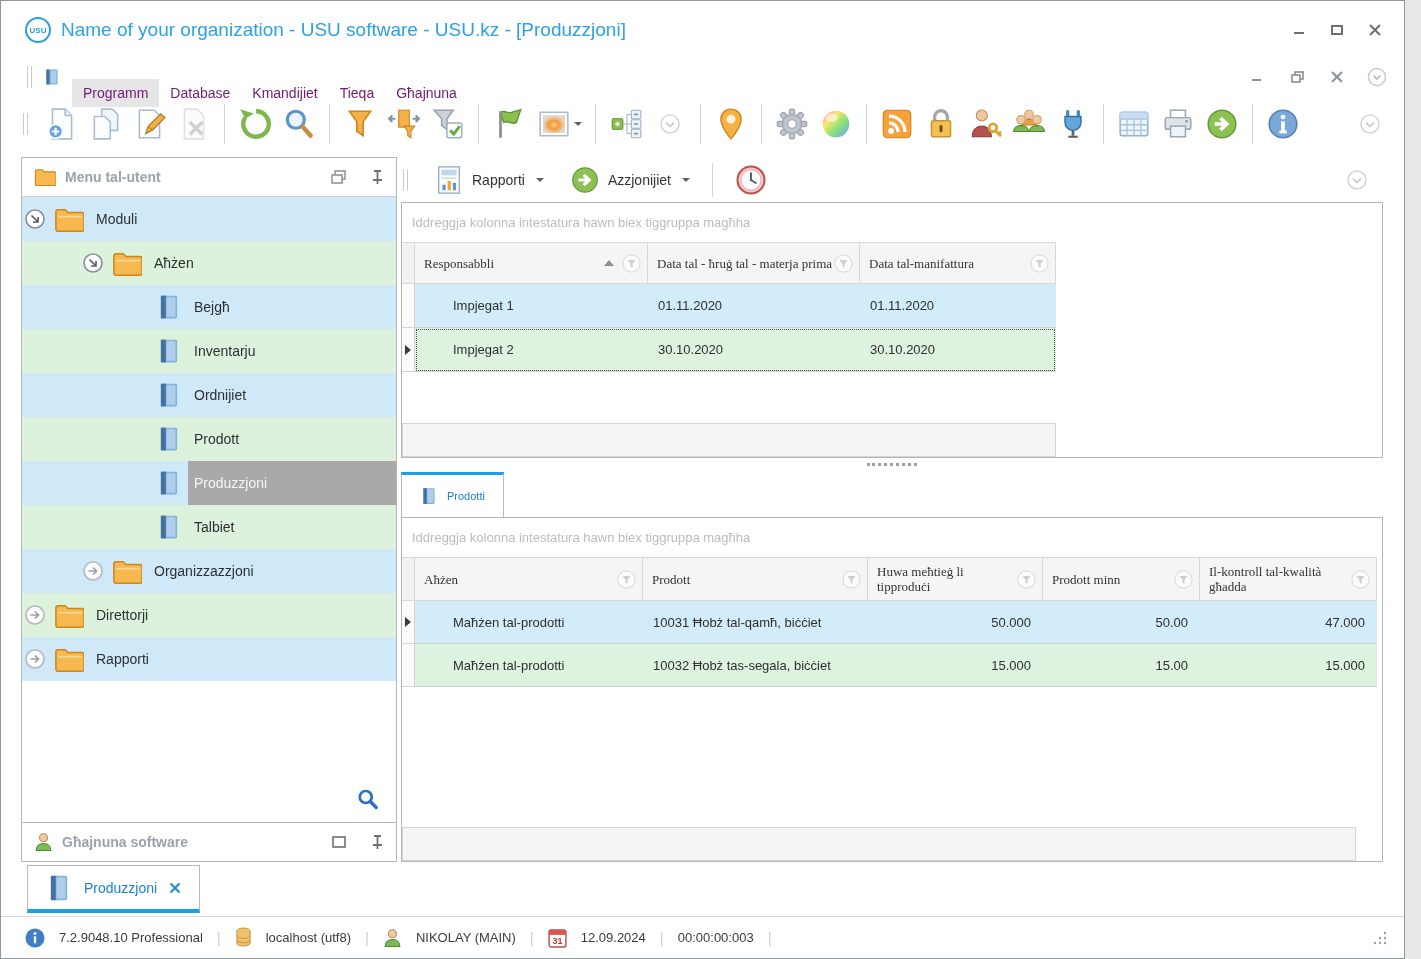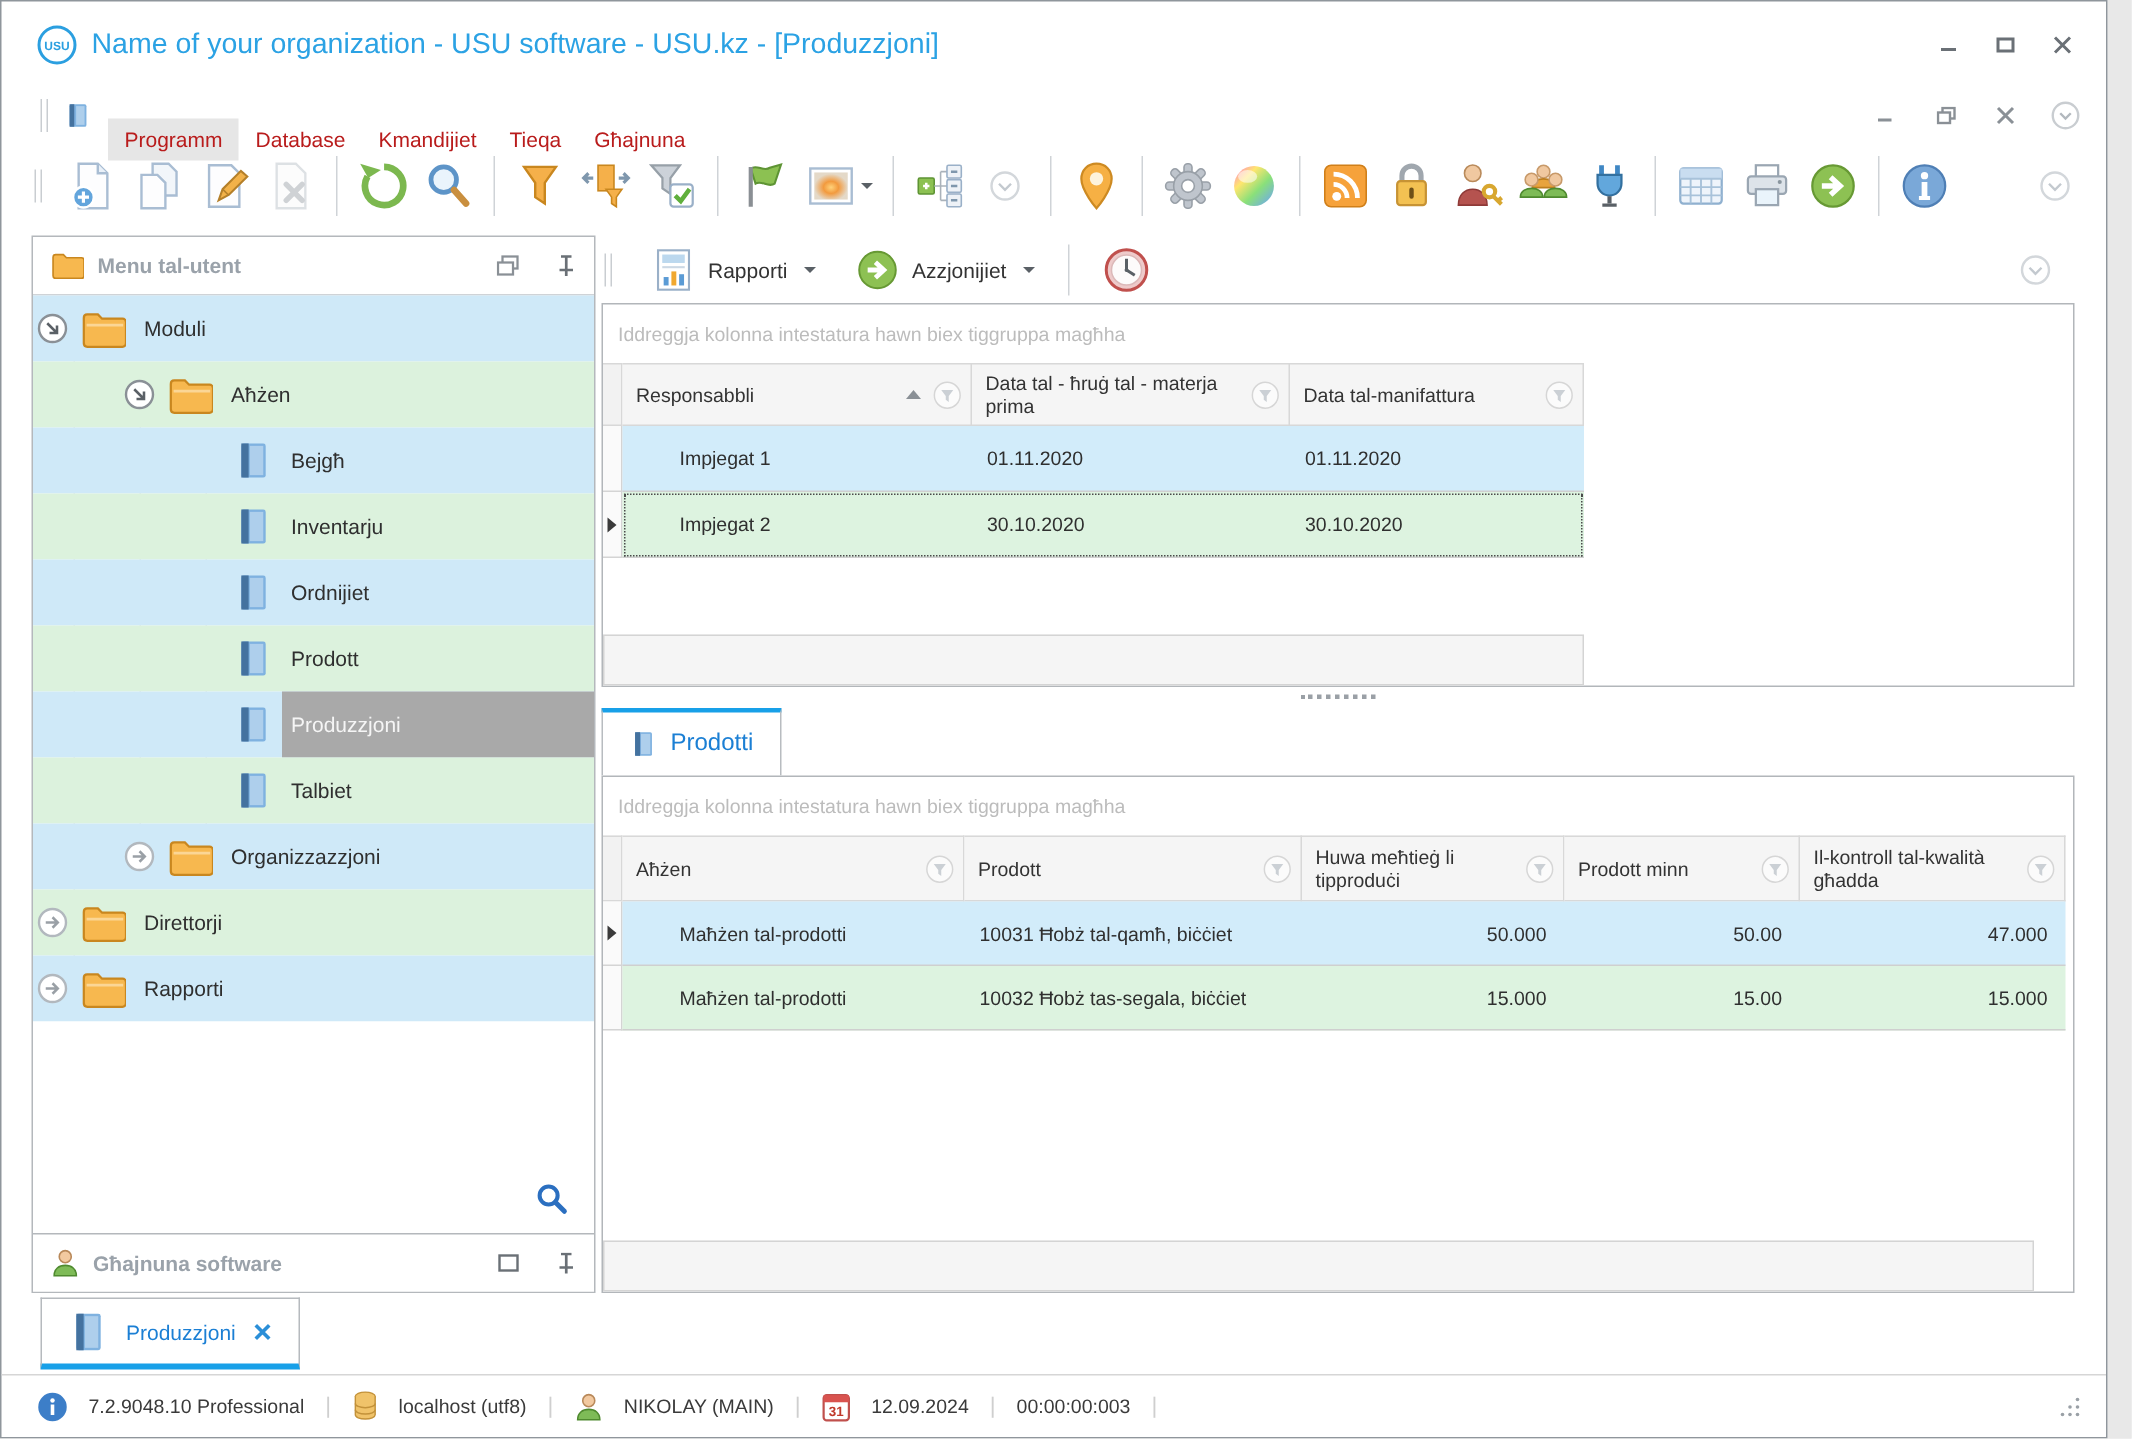--- a/index.html
+++ b/index.html
@@ -11,21 +11,21 @@
   .titlebar { height:58px; display:flex; align-items:center; padding:0 18px 0 24px; }
   .logo { width:26px; height:26px; border-radius:50%; border:2px solid #2b9fe0; color:#2b9fe0; font-size:8px; font-weight:bold; display:flex; align-items:center; justify-content:center; margin-right:10px; }
   .wtitle { color:#2ba2e4; font-size:19px; }
   .wcontrols { margin-left:auto; display:flex; gap:16px; }
   .wbtn { width:22px; height:22px; display:flex; align-items:center; justify-content:center; cursor:default; }
 
   
   .menubar { height:36px; display:flex; align-items:center; padding:0 16px 0 26px; }
   .grip { width:5px; height:22px; border-left:1px solid #c9cdd1; border-right:1px solid #c9cdd1; margin-right:10px; }
   .menu-book { margin-right:10px; }
-  .mitem { font-size:14px; padding:6px 11px; color:#b91c1c;margin-top:32px; }
+  .mitem { font-size:14px; padding:6px 11px; color:#701a75;margin-top:32px; }
   .mitem.active { background:#e6e6e6; }
   .mright { margin-left:auto; display:flex; align-items:center; gap:18px; }
 
   
   .toolbar { height:58px; display:flex; align-items:center; padding:0 14px 0 22px; gap:4px; }
   .tbtn { width:40px; height:44px; display:flex; align-items:center; justify-content:center; }
   .tsep { width:1px; height:40px; background:#cfd3d7; margin:0 6px; }
   .ic { display:inline-flex; }
   .caret { width:0; height:0; border-left:4px solid transparent; border-right:4px solid transparent; border-top:4px solid #5a6066; margin-left:3px; }
   .spacer { flex:1; }
@@ -57,21 +57,21 @@
   .action-bar { height:45px; display:flex; align-items:center; padding:0 6px 0 2px; gap:6px; }
   .abtn { display:flex; align-items:center; gap:8px; padding:4px 10px; font-size:14px; color:#333; }
 
   
   .gpanel { border:1px solid #b2b6ba; background:#fff; display:flex; flex-direction:column; overflow:hidden; }
   .upper { height:256px; }
   .lower { flex:1; }
   .ghint { height:39px; display:flex; align-items:center; padding-left:10px; font-size:13px; color:#bcbcbc; }
   .ghead { display:flex; }
   .hind { width:13px; background:#f2f2f2; border:1px solid #d8d8d8; border-left:none; }
-  .hcell { background:#f5f5f5; border:1px solid #d8d8d8; border-left:none; display:flex; align-items:center; padding:3px 6px 3px 9px; font-size:13px; line-height:15px; color:#333; }
+  .hcell { background:#f5f5f5; border:1px solid #d8d8d8; border-left:none; display:flex; align-items:center; padding:3px 6px 3px 9px; font-size:13px; line-height:15px; color:#333;font-family:Liberation Serif, serif; }
   .hcell .hlabel { flex:1; }
   .upper .ghead > * { height:42px; }
   .lower .ghead > * { height:44px; }
   .grow { display:flex; }
   .gind { width:13px; background:#fafafa; border-right:1px solid #d4d4d4; border-bottom:1px solid #d4d4d4; display:flex; align-items:center; justify-content:center; }
   .rowbody { display:flex; border-bottom:1px solid #cfcfcf; }
   .rowbody.blue { background:#d2ecfa; }
   .rowbody.green { background:#ddf3e0; }
   .rowbody.selected { outline:1px dotted #4a4a4a; outline-offset:-2px; }
   .gcell { display:flex; align-items:center; font-size:13px; color:#2f2f2f; padding:0 10px; }
@@ -86,21 +86,21 @@
   .gfoot.low { margin-left:0; margin-right:26px; }
   .row-arrow { width:0; height:0; border-top:5px solid transparent; border-bottom:5px solid transparent; border-left:6px solid #3a3a3a; }
   .sort-asc { width:0; height:0; border-left:5px solid transparent; border-right:5px solid transparent; border-bottom:6px solid #8a9096; margin:0 8px; }
 
   
   .splitter { height:13px; display:flex; align-items:center; justify-content:center; }
   .split-dots { width:50px; border-top:3px dotted #9aa0a6; }
 
   
   .tabrow { height:46px; display:flex; align-items:flex-end; }
-  .tab { display:flex; align-items:center; gap:9px; padding:0 18px; font-size:16px; }
+  .tab { display:flex; align-items:center; gap:9px; padding:0 18px; font-size:11px; }
   .tab.active { height:45px; background:#fff; border:1px solid #b8bcc0; border-top:3px solid #18a0e8; border-bottom:none; color:#1b7fd4; }
   .tab.inactive { height:37px; background:#f2f2f2; border:1px solid #c6cace; border-bottom:none; color:#4a4a4a; margin-left:2px; }
 
   
   .doctabbar { height:54px; display:flex; align-items:center; padding-left:26px; }
   .doctab { height:48px; display:flex; align-items:center; gap:12px; padding:0 18px; border:1px solid #b6babe; border-bottom:4px solid #18a0e8; background:#fff; }
   .doctab .dlabel { color:#1b7fd4; font-size:14px; }
 
   
   .statusbar { height:42px; border-top:1px solid #d6d6d6; display:flex; align-items:center; padding:0 16px 0 24px; gap:14px; font-size:13px; color:#3a3a3a; }

